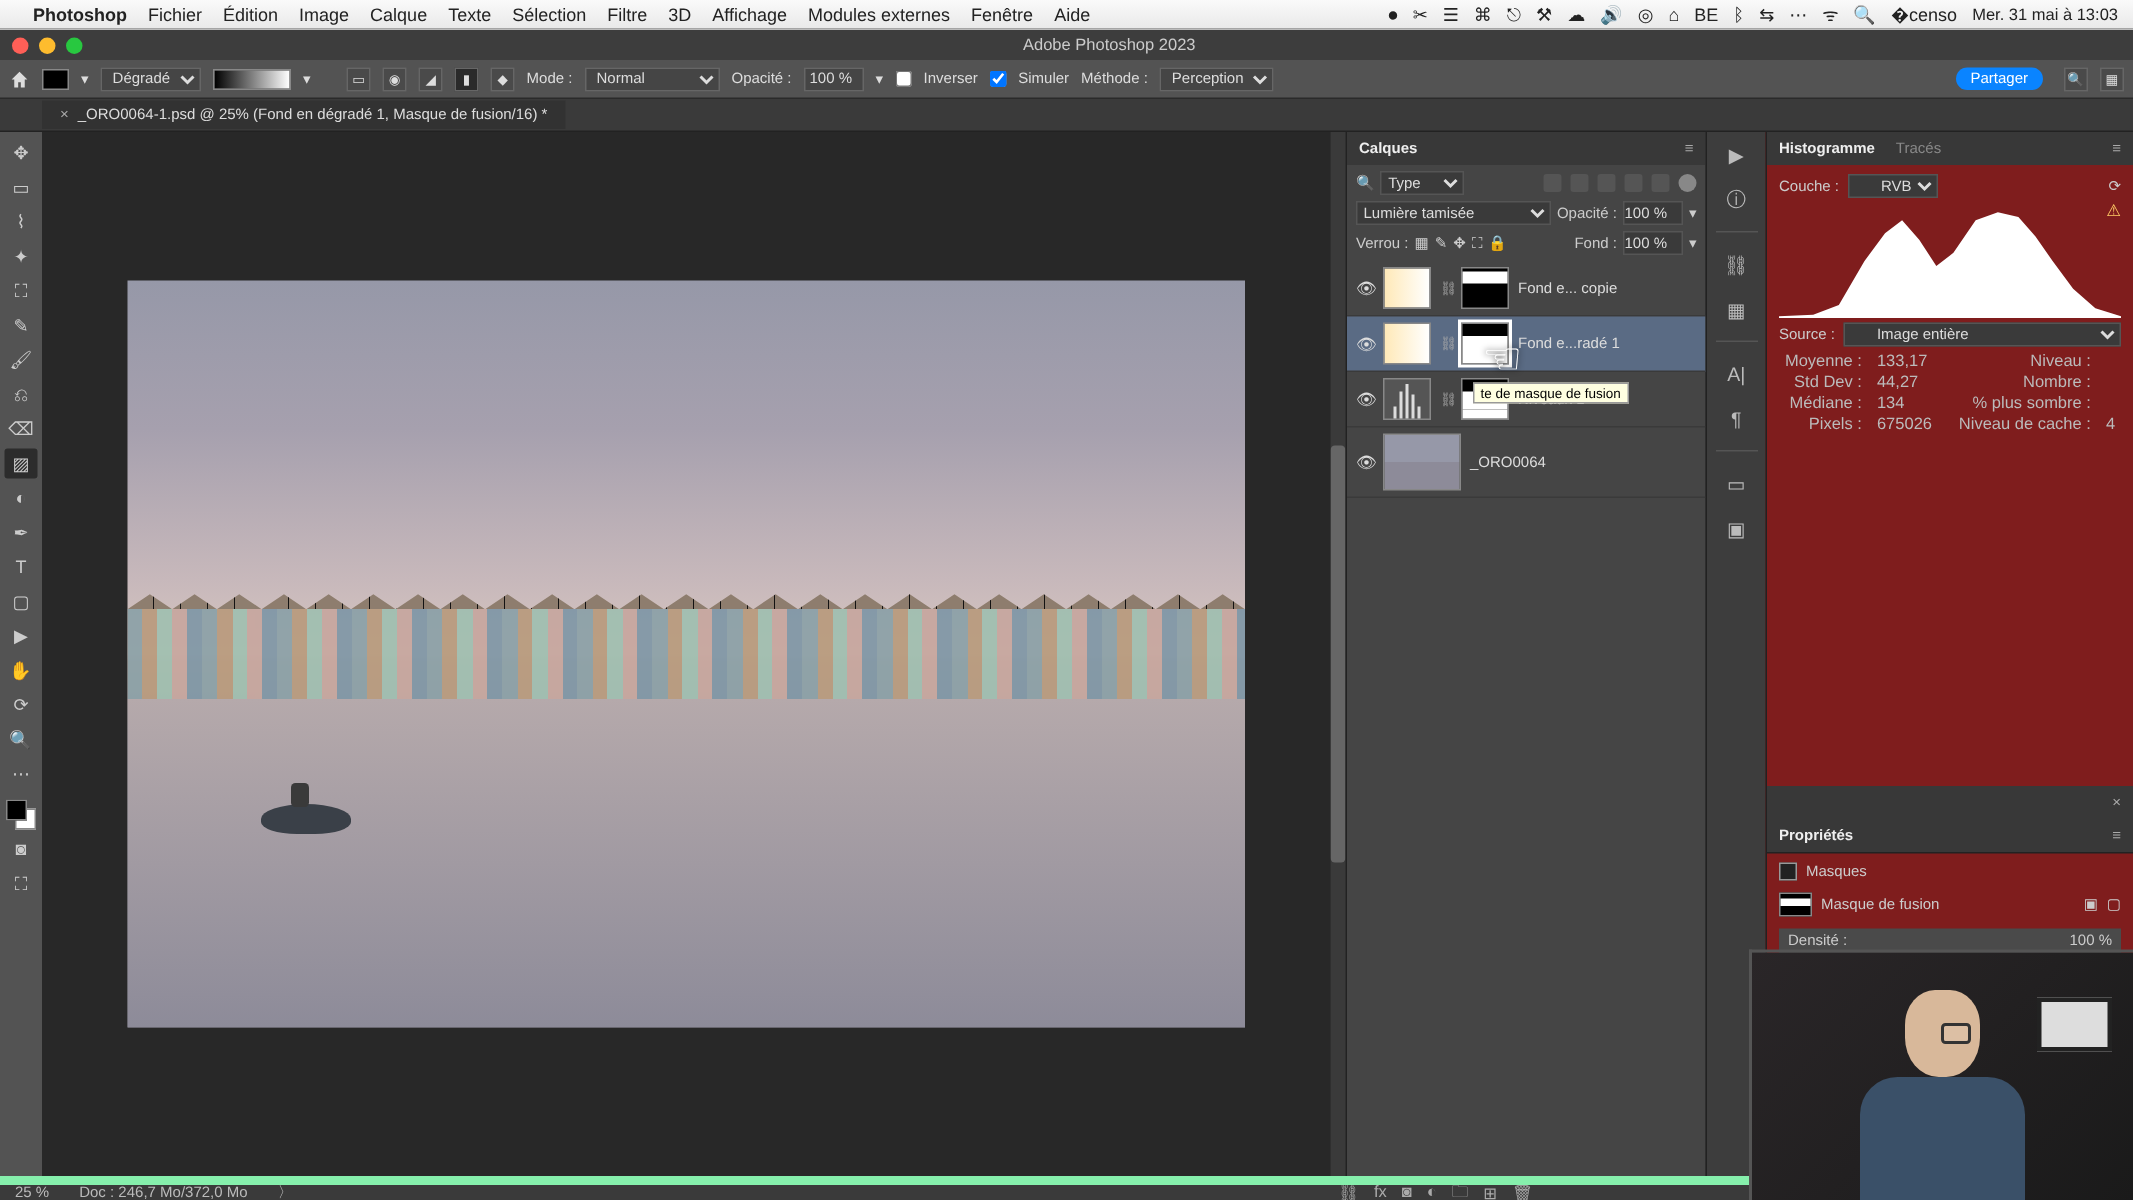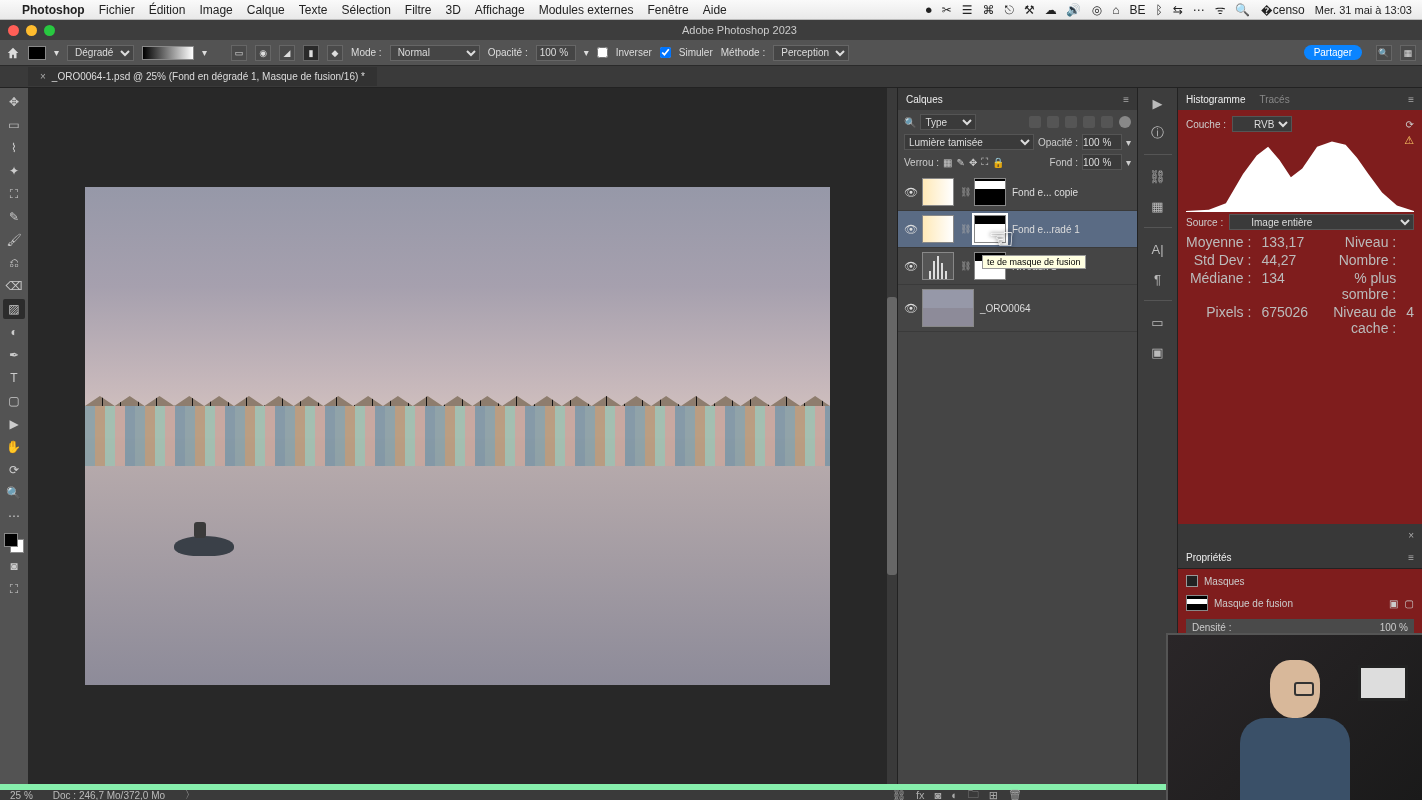--- a/index.html
+++ b/index.html
@@ -65,21 +65,21 @@
 .v-scroll .thumb { margin:auto 0; height:40%; background:#666; border-radius:3px; }
 
 
 .right { width:525px; display:flex; }
 .right-col-a { width:240px; background:#454545; display:flex; flex-direction:column; border-left:1px solid #222; }
 .right-col-b { width:40px; background:#3d3d3d; display:flex; flex-direction:column; align-items:center; padding-top:6px; gap:12px; border-left:1px solid #222; }
 .right-col-c { flex:1; background:#7f1d1d; display:flex; flex-direction:column; border-left:1px solid #222; }
 
 .panel-tab-row { height:22px; background:#383838; display:flex; align-items:center; font-size:10px; color:#ddd; padding:0 8px; }
 .panel-tab-row .ptab { margin-right:14px; color:#888; }
-.panel-tab-row .ptab.active { color:#eee; font-weight:400; }
+.panel-tab-row .ptab.active { color:#eee; font-weight:700; }
 
 
 .layers-controls { padding:4px 6px; display:flex; flex-direction:column; gap:4px; font-size:10px; color:#ccc; }
 .layers-controls .row { display:flex; align-items:center; gap:4px; }
 .layers-controls select,.layers-controls input { background:#3a3a3a; color:#ddd; border:1px solid #555; font-size:10px; height:16px; }
 .layers-controls .filter-icons { display:flex; gap:6px; margin-left:auto; }
 .layers-controls .fi { width:12px; height:12px; background:#555; border-radius:2px; }
 
 .layer-list { flex:1; overflow:auto; }
 .layer-row { display:flex; align-items:center; padding:4px 6px; gap:6px; font-size:10px; color:#ddd; border-bottom:1px solid #3a3a3a; position:relative; }
@@ -101,21 +101,21 @@
 
 
 .right-col-b .strip-ico { width:18px; height:18px; display:flex; align-items:center; justify-content:center; color:#bbb; font-size:13px; }
 .right-col-b .divider { width:28px; height:1px; background:#555; }
 
 
 .histo-panel { padding:6px 8px; font-size:10px; color:#ccc; }
 .histo-panel .row { display:flex; align-items:center; gap:6px; margin-bottom:4px; }
 .histo-panel select { background:#3a3a3a; color:#ddd; border:1px solid #555; font-size:10px; height:16px;padding-left:17px; }
 .histo-svg { width:100%; height:76px; }
-.histo-stats { display:grid; grid-template-columns:auto auto auto auto; gap:2px 10px; font-size:14px; color:#bbb; margin-top:4px; }
+.histo-stats { display:grid; grid-template-columns:auto auto auto auto; gap:2px 10px; font-size:11px; color:#bbb; margin-top:4px; }
 .histo-stats .r { text-align:right; }
 
 .props-panel { border-top:1px solid #222; padding:6px 8px; font-size:10px; color:#ccc; display:flex; flex-direction:column; gap:8px; }
 .props-panel .hdr { display:flex; align-items:center; gap:6px; }
 .props-panel .mask-prev { width:22px; height:16px; background:#000; border:1px solid #888; position:relative; }
 .props-panel .mask-prev::before { content:""; position:absolute; left:0; right:0; top:3px; height:5px; background:#fff; }
 .props-panel .slider-row { display:flex; justify-content:space-between; align-items:center; background:#4a4a4a; padding:3px 6px; }
 .props-panel .slider-track { height:4px; background:#666; position:relative; margin:0 2px; }
 .props-panel .slider-track .knob { position:absolute; top:-3px; width:8px; height:10px; background:#ddd; }
 .props-panel .btn { background:#5a5a5a; color:#ddd; text-align:center; padding:3px 0; font-size:10px; }

